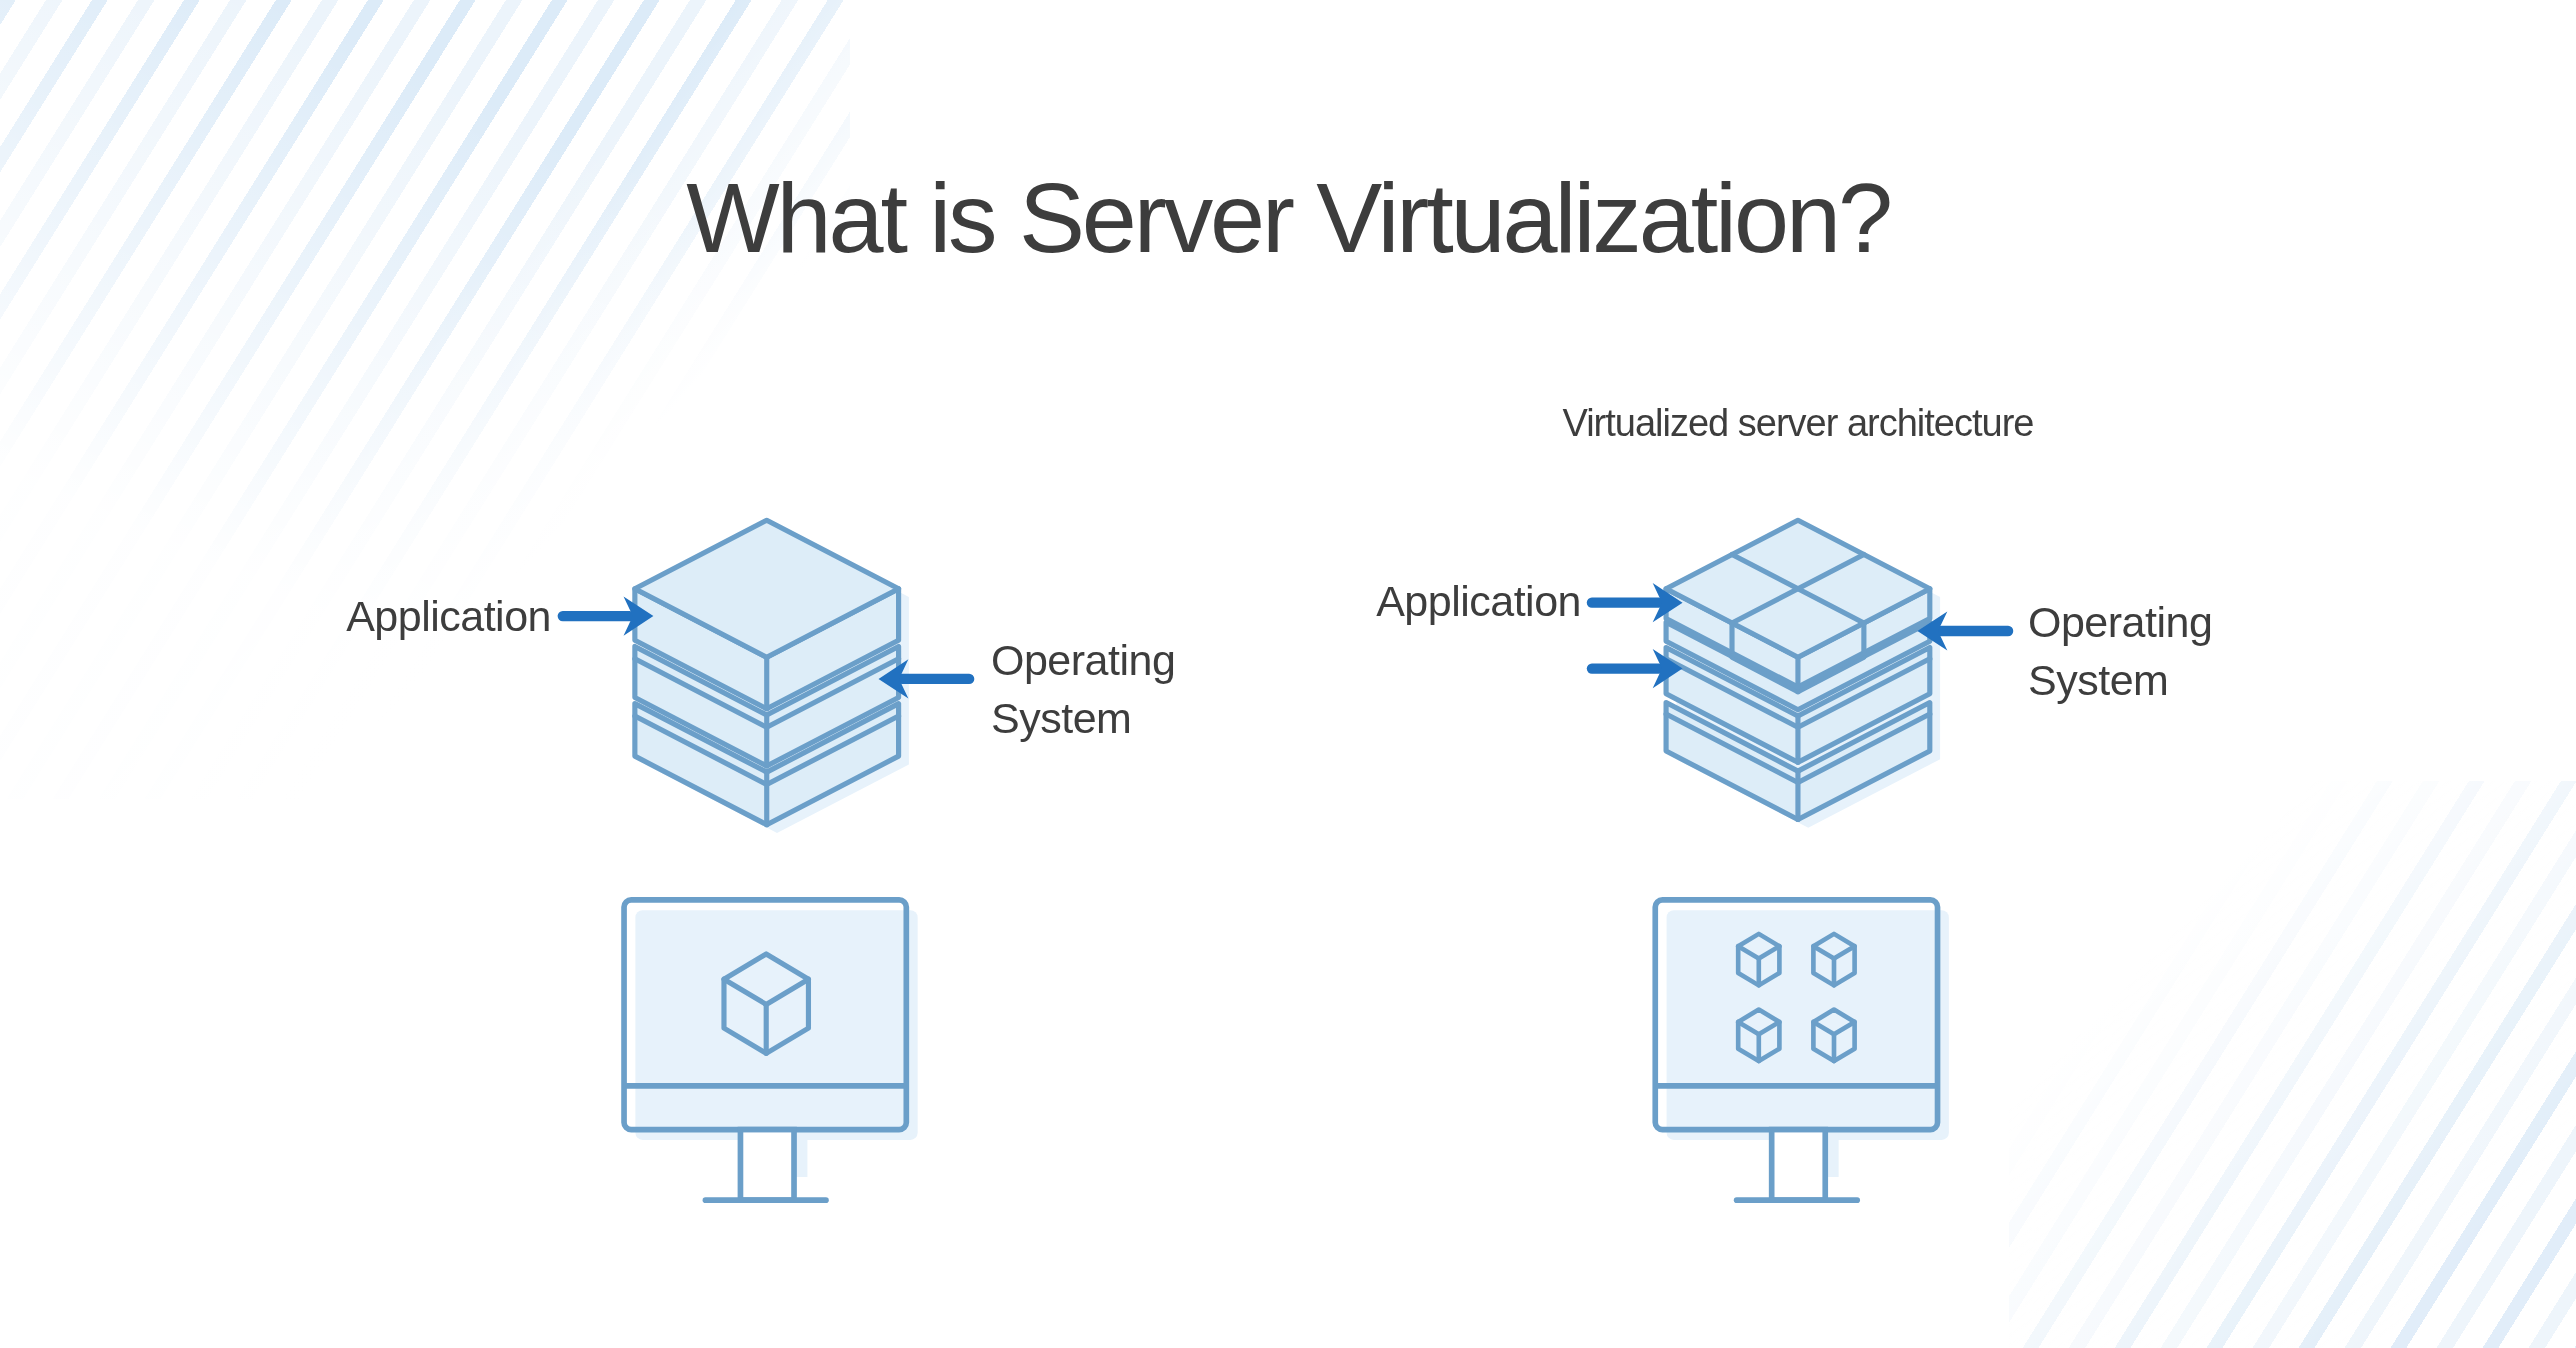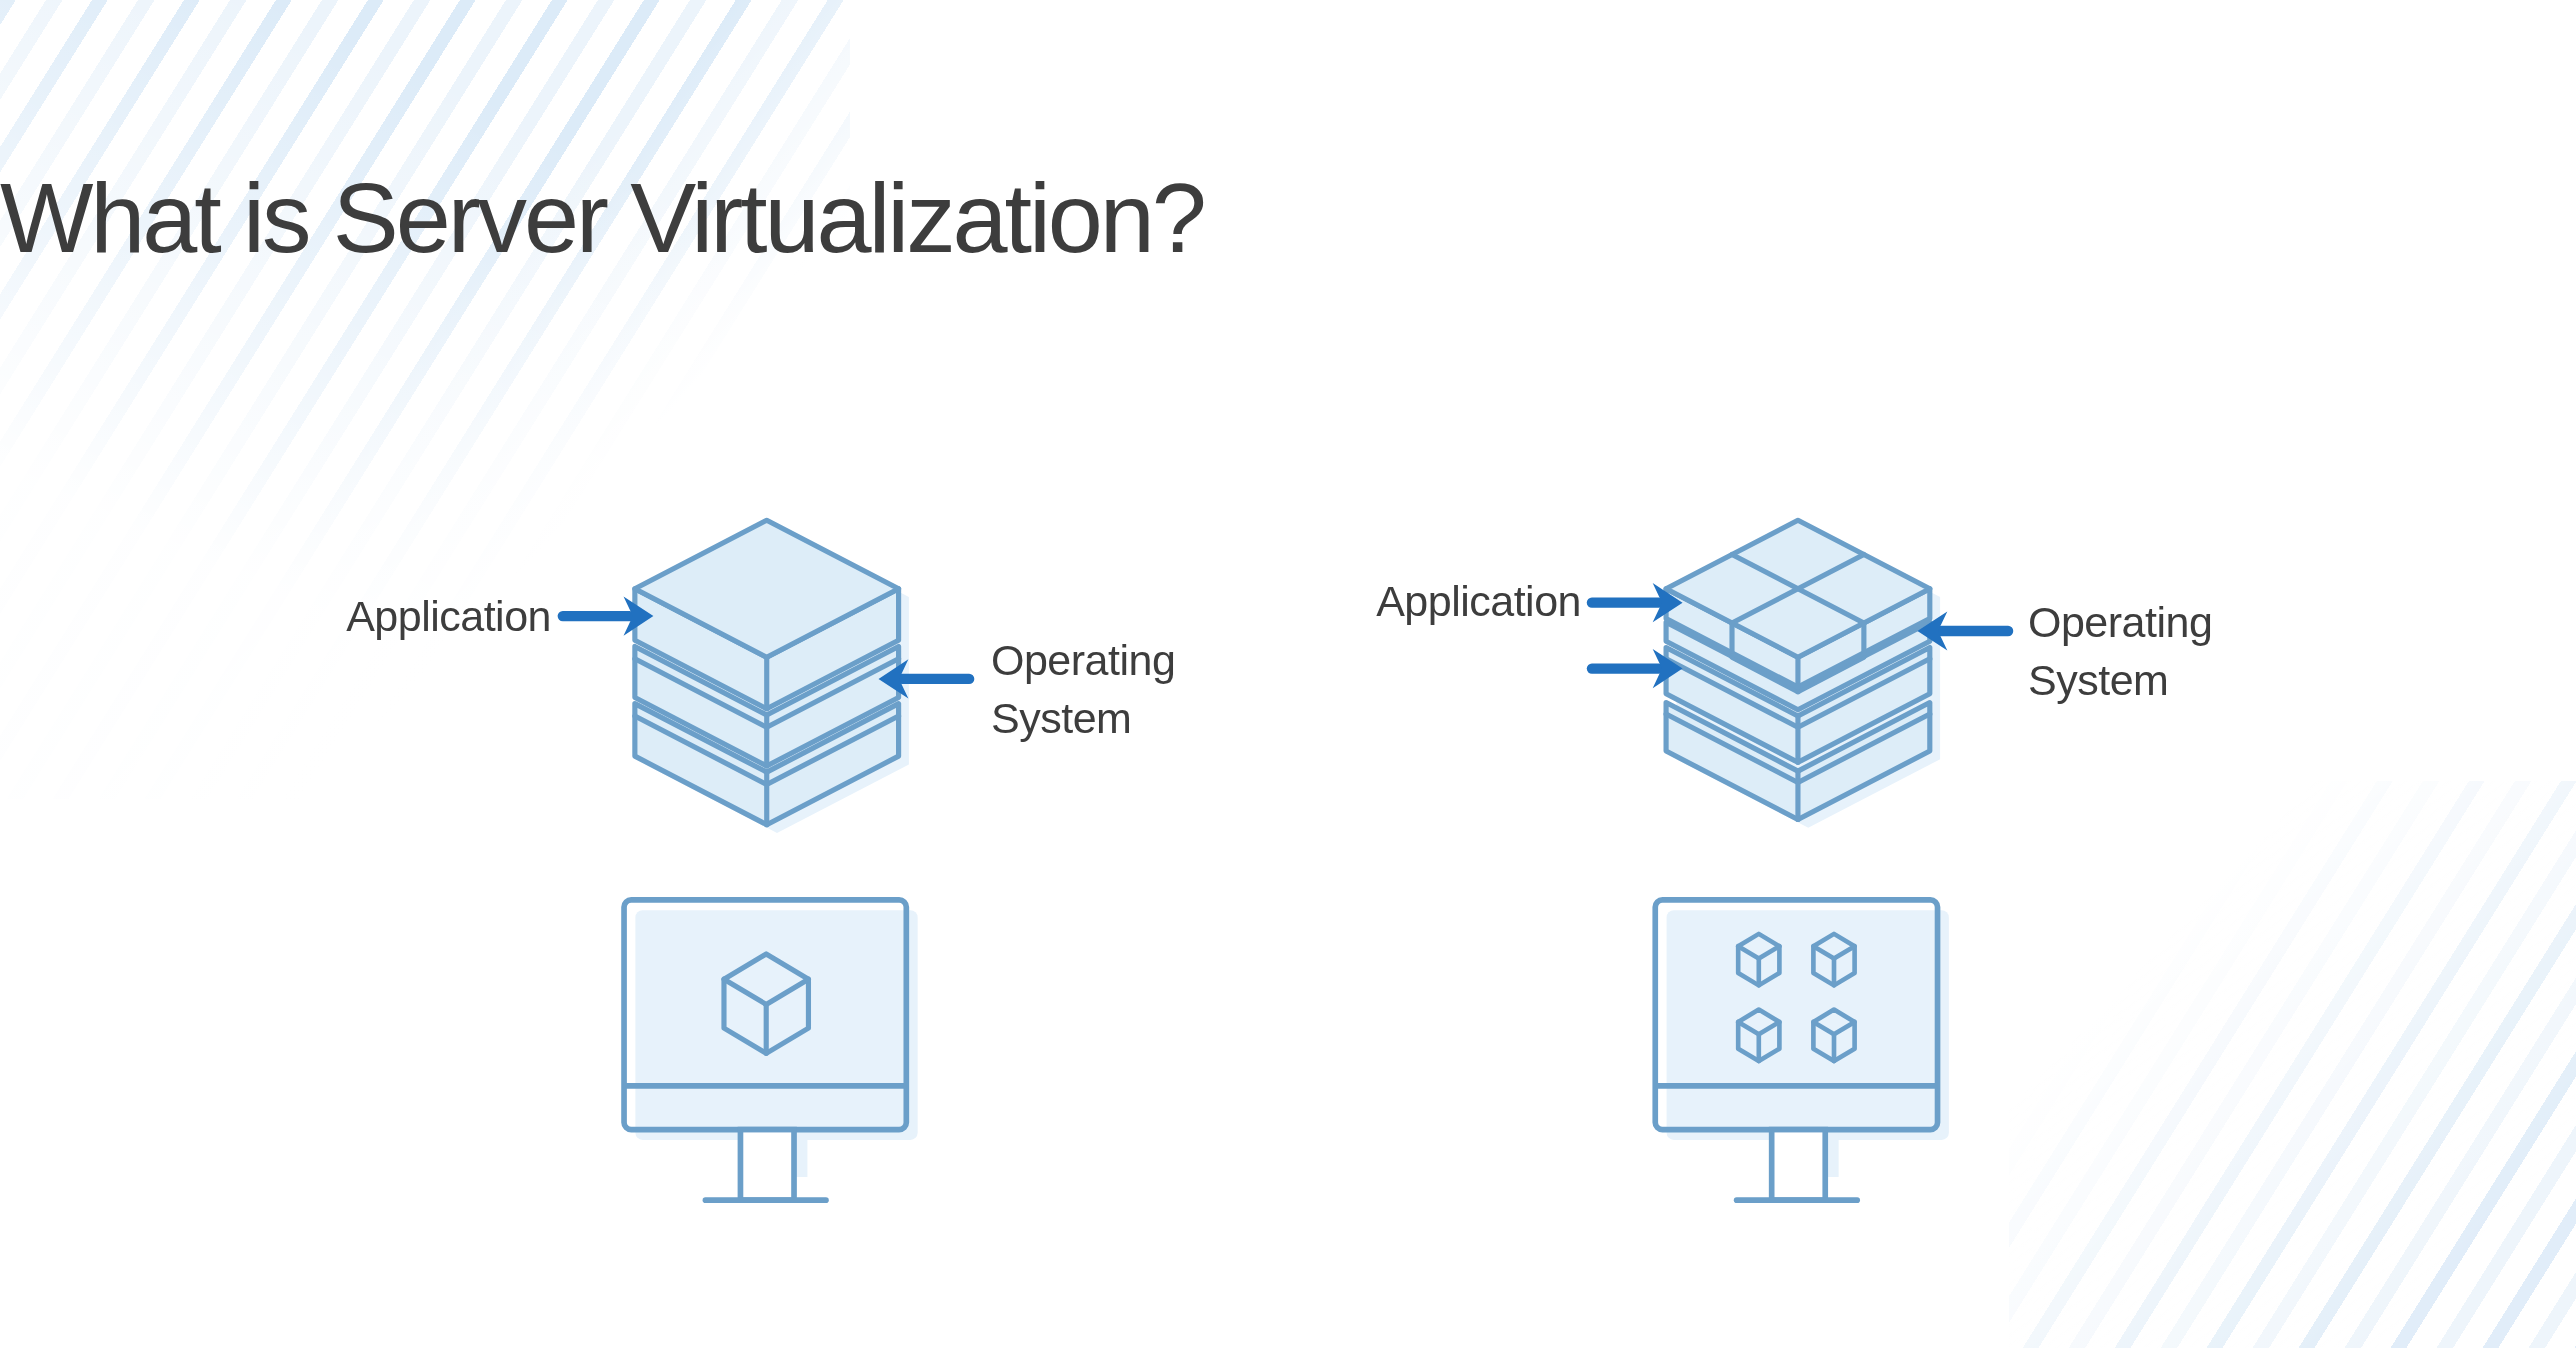--- a/index.html
+++ b/index.html
@@ -30,21 +30,21 @@
     right:0;bottom:0;width:567px;height:567px;
     background:
       linear-gradient(313deg, rgba(255,255,255,0) 18%, #ffffff 72%),
       repeating-linear-gradient(122deg,
         var(--stripe-a,#dcebf8) 0 13.4px, rgba(255,255,255,0) 13.4px 39px,
         var(--stripe-b,#ecf4fb) 39px 53px, rgba(255,255,255,0) 53px 78px);
     opacity:.85;
   }
   .title{
     position:absolute;left:0;top:161px;width:2576px;margin:0;
-    font-size:99px;font-weight:400;letter-spacing:-3.1px;text-align:left;
+    font-size:99px;font-weight:400;letter-spacing:-3.1px;text-align:center;
     color:var(--text-dark,#3d3d3d);
   }
   .heading{
     position:absolute;top:402px;width:670px;
     font-size:38px;letter-spacing:-1px;text-align:center;color:var(--text-dark,#3d3d3d);
   }
   .heading-left{left:432px;}
   .heading-right{left:1463px;}
   .lbl{
     position:absolute;font-size:43px;letter-spacing:-0.5px;line-height:52px;
@@ -70,20 +70,21 @@
 </head>
 <body>
 
 <div class="canvas">
 
   <div class="stripes stripes-tl"></div>
   <div class="stripes stripes-br"></div>
 
   <h1 class="title">What is Server Virtualization?</h1>
 
+  <div class="heading heading-right">Virtualized server architecture</div>
 
   <div class="lbl lbl-app-left">Application</div>
   <div class="lbl lbl-2line lbl-os-left">Operating System</div>
   <div class="lbl lbl-app-right">Application</div>
   <div class="lbl lbl-2line lbl-os-right">Operating System</div>
 
   <svg class="art" width="2576" height="1348" viewBox="0 0 5000 2617">
 
     <g>
       <path class="shadow" d="M1508,1026 L1764,1159 L1764,1484 L1508,1617 L1252,1484 L1252,1159 Z"></path>

